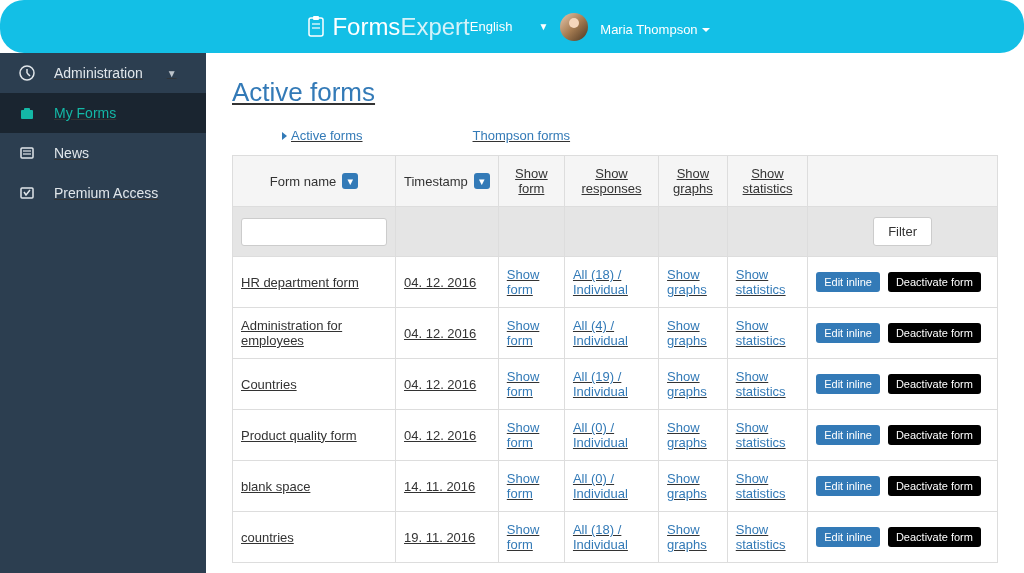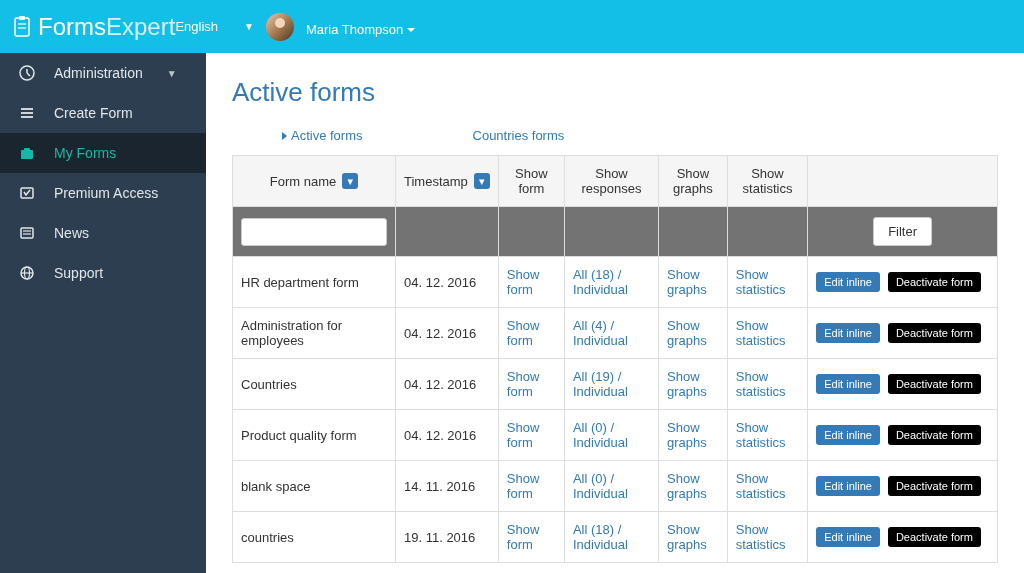--- a/index.html
+++ b/index.html
@@ -1,48 +1,48 @@
 <!DOCTYPE html>
 <html><head>
 <meta charset="utf-8">
 <style>
 * { margin: 0; padding: 0; box-sizing: border-box; }
 body { font-family: Arial, Helvetica, sans-serif; font-size: 13px; color: #333; background: #fff; width: 1024px; height: 573px; overflow: hidden; }
-.topbar { background: #13bfe6; height: 53px; display: flex; align-items: center; justify-content: flex-start; padding: 0 20px 0 12px; color: #fff; }
+.topbar { background: #13bfe6; height: 53px; display: flex; align-items: center; justify-content: center; padding: 0 20px 0 12px; color: #fff; border-radius: 24px; }
 .brand { display: flex; align-items: center; gap: 6px; font-size: 24px; font-weight: 300; }
 .brand-icon svg { display: block; }
 .brand-strong { font-weight: 400; color: #fff; }
 .brand-light { font-weight: 300; color: #d4f2f9; }
 .top-right { display: flex; align-items: center; gap: 12px; }
 .lang-select { display: flex; align-items: center; gap: 26px; cursor: pointer; color: #fff; font-size: 13px; }
 .lang-caret { font-size: 10px; }
 .avatar { width: 28px; height: 28px; border-radius: 50%; background: linear-gradient(135deg, #e8c9b0 0%, #a67c52 50%, #4a3520 100%); position: relative; overflow: hidden; }
 .avatar::after { content:""; position:absolute; top:5px; left:9px; width:10px; height:10px; border-radius:50%; background:#f5d6bb; }
 .user-drop { display: flex; align-items: center; gap: 4px; color: #fff; cursor: pointer; font-size: 13px; margin-top: 6px; }
 .caret-down { width: 0; height: 0; border-left: 4px solid transparent; border-right: 4px solid transparent; border-top: 4px solid #fff; display:inline-block; }
 
-.layout { display: flex; height: calc(573px - 53px); }
+.layout { display: flex; height: calc(573px - 53px); text-decoration: underline; }
 .sidebar { width: 206px; background: #2c3e50; color: #a7b1bb; flex-shrink: 0; }
 .side-item { display: flex; align-items: center; gap: 18px; padding: 12px 18px; font-size: 14px; cursor: pointer; color: #e1e6ea; }
 .side-item.active { background: #1a2530; color: #14b8a6; }
 .side-item .side-icon { width: 18px; display: flex; justify-content: center; color: inherit; }
 .side-caret { margin-left: 6px; font-size: 10px; opacity: .8; }
 
 .main { flex: 1; background: #fff; padding: 24px 26px 20px 26px; overflow: auto; }
 .page-title { font-size: 26px; color: #337ab7; font-weight: 400; margin-bottom: 20px; }
 .tabs { display: flex; gap: 110px; padding-left: 50px; margin-bottom: 12px; font-size: 13px; }
 .tab { color: #337ab7; cursor: pointer; display: flex; align-items: center; gap: 4px; }
 .tab .tri { width:0; height:0; border-top:4px solid transparent; border-bottom:4px solid transparent; border-left:5px solid #337ab7; }
 
 table { width: 100%; border-collapse: collapse; font-size: 13px; padding-left: 48px; }
 th, td { border: 1px solid #ddd; padding: 10px 8px; text-align: left; vertical-align: middle; color: #333; }
 thead th { background: #f5f5f5; text-align: center; font-weight: 400; }
 .th-label { display: inline-flex; align-items: center; gap: 6px; }
 .sort-btn { background: #337ab7; color: #fff; border-radius: 3px; width: 16px; height: 16px; display: inline-flex; align-items: center; justify-content: center; font-size: 11px; cursor: pointer; }
-.filter-row td { background: #737373; }
+.filter-row td { background: #e5e5e5; }
 .filter-input { width: 100%; height: 28px; border: 1px solid #ccc; border-radius: 3px; padding: 0 6px; font-size: 13px; }
 .filter-btn { background: #fff; border: 1px solid #ccc; border-radius: 3px; padding: 6px 14px; font-size: 13px; cursor: pointer; color: #333; }
 .link { color: #337ab7; cursor: pointer; }
 .actions-cell { white-space: nowrap; }
 .btn { display: inline-block; color: #fff; border-radius: 3px; padding: 4px 8px; font-size: 11px; cursor: pointer; border: none; margin-right: 8px; }
 .btn-blue { background: #337ab7; }
 .btn-red { background: #000000; }
 .pager { text-align: right; color: #666; font-size: 13px; padding: 12px 6px; }
 
 .col-name { width: 170px; }
@@ -87,80 +87,60 @@
         <span class="side-icon">
           <svg width="16" height="16" viewBox="0 0 16 16">
             <circle cx="8" cy="8" r="7" fill="none" stroke="currentColor" stroke-width="1.5"></circle>
             <line x1="8" y1="8" x2="8" y2="4" stroke="currentColor" stroke-width="1.5"></line>
             <line x1="8" y1="8" x2="11" y2="11" stroke="currentColor" stroke-width="1.5"></line>
           </svg>
         </span>
         <span>Administration</span>
         <span class="side-caret">▼</span>
       </div>
-      <div class="side-item">
-        <span class="side-icon">
-          <svg width="16" height="16" viewBox="0 0 16 16">
-            <line x1="2" y1="4" x2="14" y2="4" stroke="currentColor" stroke-width="1.8"></line>
-            <line x1="2" y1="8" x2="14" y2="8" stroke="currentColor" stroke-width="1.8"></line>
-            <line x1="2" y1="12" x2="14" y2="12" stroke="currentColor" stroke-width="1.8"></line>
-          </svg>
-        </span>
-        <span>Create Form</span>
-      </div>
       <div class="side-item active">
         <span class="side-icon">
           <svg width="16" height="16" viewBox="0 0 16 16">
             <rect x="2" y="5" width="12" height="9" rx="1" fill="currentColor"></rect>
             <rect x="5" y="3" width="6" height="3" rx="1" fill="currentColor"></rect>
           </svg>
         </span>
         <span>My Forms</span>
-      </div>
-      <div class="side-item">
-        <span class="side-icon">
-          <svg width="16" height="16" viewBox="0 0 16 16">
-            <rect x="2" y="3" width="12" height="10" rx="1" fill="none" stroke="currentColor" stroke-width="1.5"></rect>
-            <path d="M5 7l2 3 4-5" fill="none" stroke="currentColor" stroke-width="1.5"></path>
-          </svg>
-        </span>
-        <span>Premium Access</span>
       </div>
       <div class="side-item">
         <span class="side-icon">
           <svg width="16" height="16" viewBox="0 0 16 16">
             <rect x="2" y="3" width="12" height="10" rx="1" fill="none" stroke="currentColor" stroke-width="1.5"></rect>
             <line x1="4" y1="6" x2="12" y2="6" stroke="currentColor" stroke-width="1.2"></line>
             <line x1="4" y1="9" x2="12" y2="9" stroke="currentColor" stroke-width="1.2"></line>
           </svg>
         </span>
         <span>News</span>
       </div>
       <div class="side-item">
         <span class="side-icon">
           <svg width="16" height="16" viewBox="0 0 16 16">
-            <circle cx="8" cy="8" r="6" fill="none" stroke="currentColor" stroke-width="1.5"></circle>
-            <ellipse cx="8" cy="8" rx="2.5" ry="6" fill="none" stroke="currentColor" stroke-width="1.2"></ellipse>
-            <line x1="2" y1="8" x2="14" y2="8" stroke="currentColor" stroke-width="1.2"></line>
-          </svg>
-        </span>
-        <span>Support</span>
+            <rect x="2" y="3" width="12" height="10" rx="1" fill="none" stroke="currentColor" stroke-width="1.5"></rect>
+            <path d="M5 7l2 3 4-5" fill="none" stroke="currentColor" stroke-width="1.5"></path>
+          </svg>
+        </span>
+        <span>Premium Access</span>
       </div>
     </div>
 
   <div class="main">
     <h1 class="page-title">Active forms</h1>
 
     <div class="tabs">
       <div class="tab">
         <span class="tri"></span>
         <span>Active forms</span>
       </div>
       <div class="tab">
-        <span>Countries forms</span>
+        <span>Thompson forms</span>
       </div>
     </div>
 
     <table>
       <thead>
         <tr>
           <th class="col-name">
             <span class="th-label">
               <span>Form name</span>
               <span class="sort-btn">▾</span>

